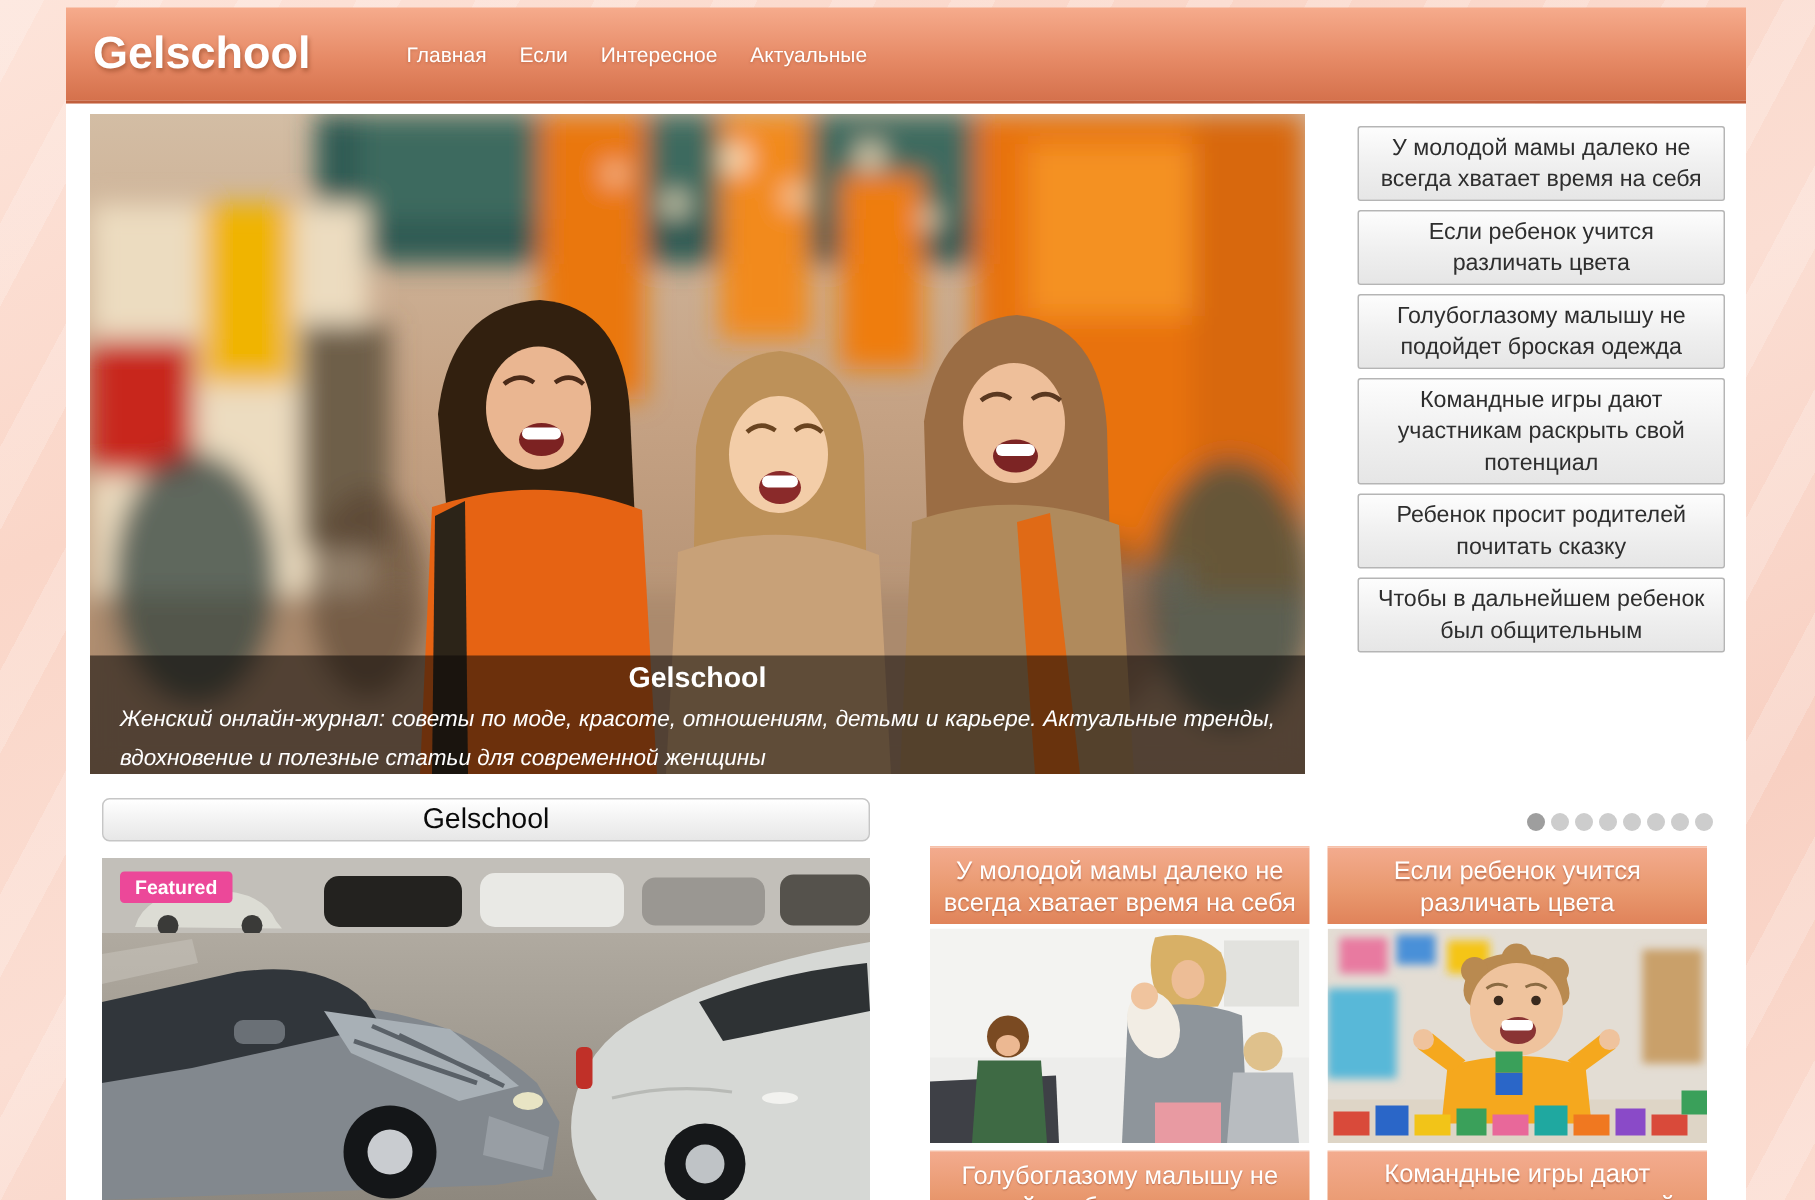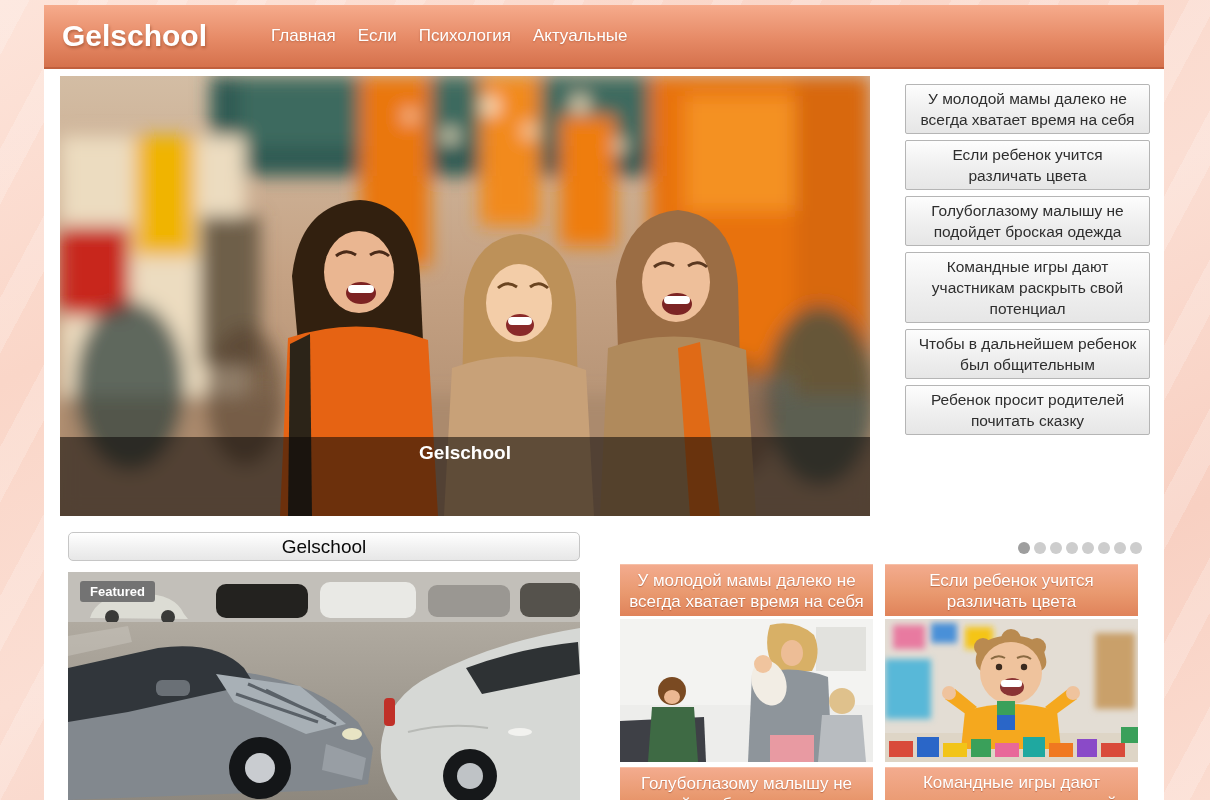--- a/index.html
+++ b/index.html
@@ -21,21 +21,21 @@
     background:linear-gradient(180deg,#f6ab8c 0%,#e68a66 55%,#d5714c 100%);
     border-bottom:2px solid #c05f3d;
     display:flex; align-items:center; padding-left:18px;
   }
   .logo{
     color:#fff; font-size:30px; font-weight:bold; letter-spacing:0px;
     text-shadow:1px 2px 3px rgba(120,50,20,.45); cursor:pointer;
   }
   .nav{ display:flex; gap:22px; margin-left:64px; }
   .nav a{
-    color:#fff; font-size:17px; text-decoration:none; cursor:pointer;
+    color:#fff; font-size:14px; text-decoration:none; cursor:pointer;
     text-shadow:0 1px 2px rgba(120,50,20,.35);
   }
   
   .hero{
     position:absolute; left:60px; top:76px; width:810px; height:440px; overflow:hidden;
   }
   .hero svg{ display:block; width:100%; height:100%; }
   .hero-overlay{
     position:absolute; left:0; right:0; bottom:0; height:79px;
     background:rgba(12,9,7,0.56); color:#fff; padding:5px 20px 0 20px;
@@ -61,21 +61,21 @@
     border:1px solid #c6c6c6; border-radius:5px;
     display:flex; align-items:center; justify-content:center;
     font-size:19px; color:#0a0a0a;
   }
   .featured{
     position:absolute; left:68px; top:572px; width:512px; height:228px;
     overflow:hidden; cursor:pointer;
   }
   .featured svg{ display:block; width:100%; height:100%; }
   .badge{
-    position:absolute; left:12px; top:9px; background:#737373; color:#fff;
+    position:absolute; left:12px; top:9px; background:#ec4899; color:#fff;
     font-size:13px; font-weight:bold; padding:3px 10px; border-radius:3px;
   }
   
   .dots{ position:absolute; left:1018px; top:542px; display:flex; gap:4px; }
   .dot{ width:12px; height:12px; border-radius:50%; background:#cdcdcd; cursor:pointer; }
   .dot.active{ background:#9e9e9e; }
   .ccol{ position:absolute; top:564px; width:253px; }
   .ccol.c1{ left:620px; } .ccol.c2{ left:885px; }
   .chead{
     min-height:52px; display:flex; align-items:center; justify-content:center;
@@ -92,21 +92,21 @@
 </head>
 <body>
 
 <div class="white-panel"></div>
 
 <header class="topbar">
   <div class="logo">Gelschool</div>
   <nav class="nav">
     <a>Главная</a>
     <a>Если</a>
-    <a>Психология</a>
+    <a>Интересное</a>
     <a>Актуальные</a>
   </nav>
 </header>
 
 <div class="hero">
   <svg viewBox="0 0 810 440" preserveAspectRatio="none">
     <defs>
       <linearGradient id="hbg" x1="0" y1="0" x2="0" y2="1">
         <stop offset="0" stop-color="#d3bda4"></stop>
           <stop offset="0.45" stop-color="#c5a284"></stop>
@@ -166,30 +166,31 @@
       <path d="M594 191 q10 -8 20 -1" stroke="#5a3820" stroke-width="3" fill="none"></path>
       <path d="M628 190 q10 -7 19 1" stroke="#5a3820" stroke-width="3" fill="none"></path>
       <ellipse cx="617" cy="228" rx="15" ry="11" fill="#7c2424"></ellipse>
       <rect x="604" y="220" width="26" height="8" rx="4" fill="#ffffff"></rect>
       <path d="M548 272 Q616 248 686 274 L696 440 L540 440 Z" fill="#b08a5c"></path>
       <path d="M640 266 L660 440 L630 440 L618 272 Z" fill="#e06a16"></path>
     </g>
   </svg>
   <div class="hero-overlay">
     <div class="hero-title">Gelschool</div>
+    <div class="hero-desc">Женский онлайн-журнал: советы по моде, красоте, отношениям, детьми и карьере. Актуальные тренды, вдохновение и полезные статьи для современной женщины</div>
   </div>
 </div>
 
 <aside class="sidebar">
   <div class="sbtn">У молодой мамы далеко не всегда хватает время на себя</div>
   <div class="sbtn">Если ребенок учится различать цвета</div>
   <div class="sbtn">Голубоглазому малышу не подойдет броская одежда</div>
   <div class="sbtn">Командные игры дают участникам раскрыть свой потенциал</div>
+  <div class="sbtn">Ребенок просит родителей почитать сказку</div>
   <div class="sbtn">Чтобы в дальнейшем ребенок был общительным</div>
-  <div class="sbtn">Ребенок просит родителей почитать сказку</div>
 </aside>
 
 <div class="section-bar">Gelschool</div>
 
 <div class="featured">
   <svg viewBox="0 0 512 228" preserveAspectRatio="none">
     <defs>
       <linearGradient id="asph" x1="0" y1="0" x2="0" y2="1">
         <stop offset="0" stop-color="#b0aaa0"></stop>
           <stop offset="1" stop-color="#8e887e"></stop>

